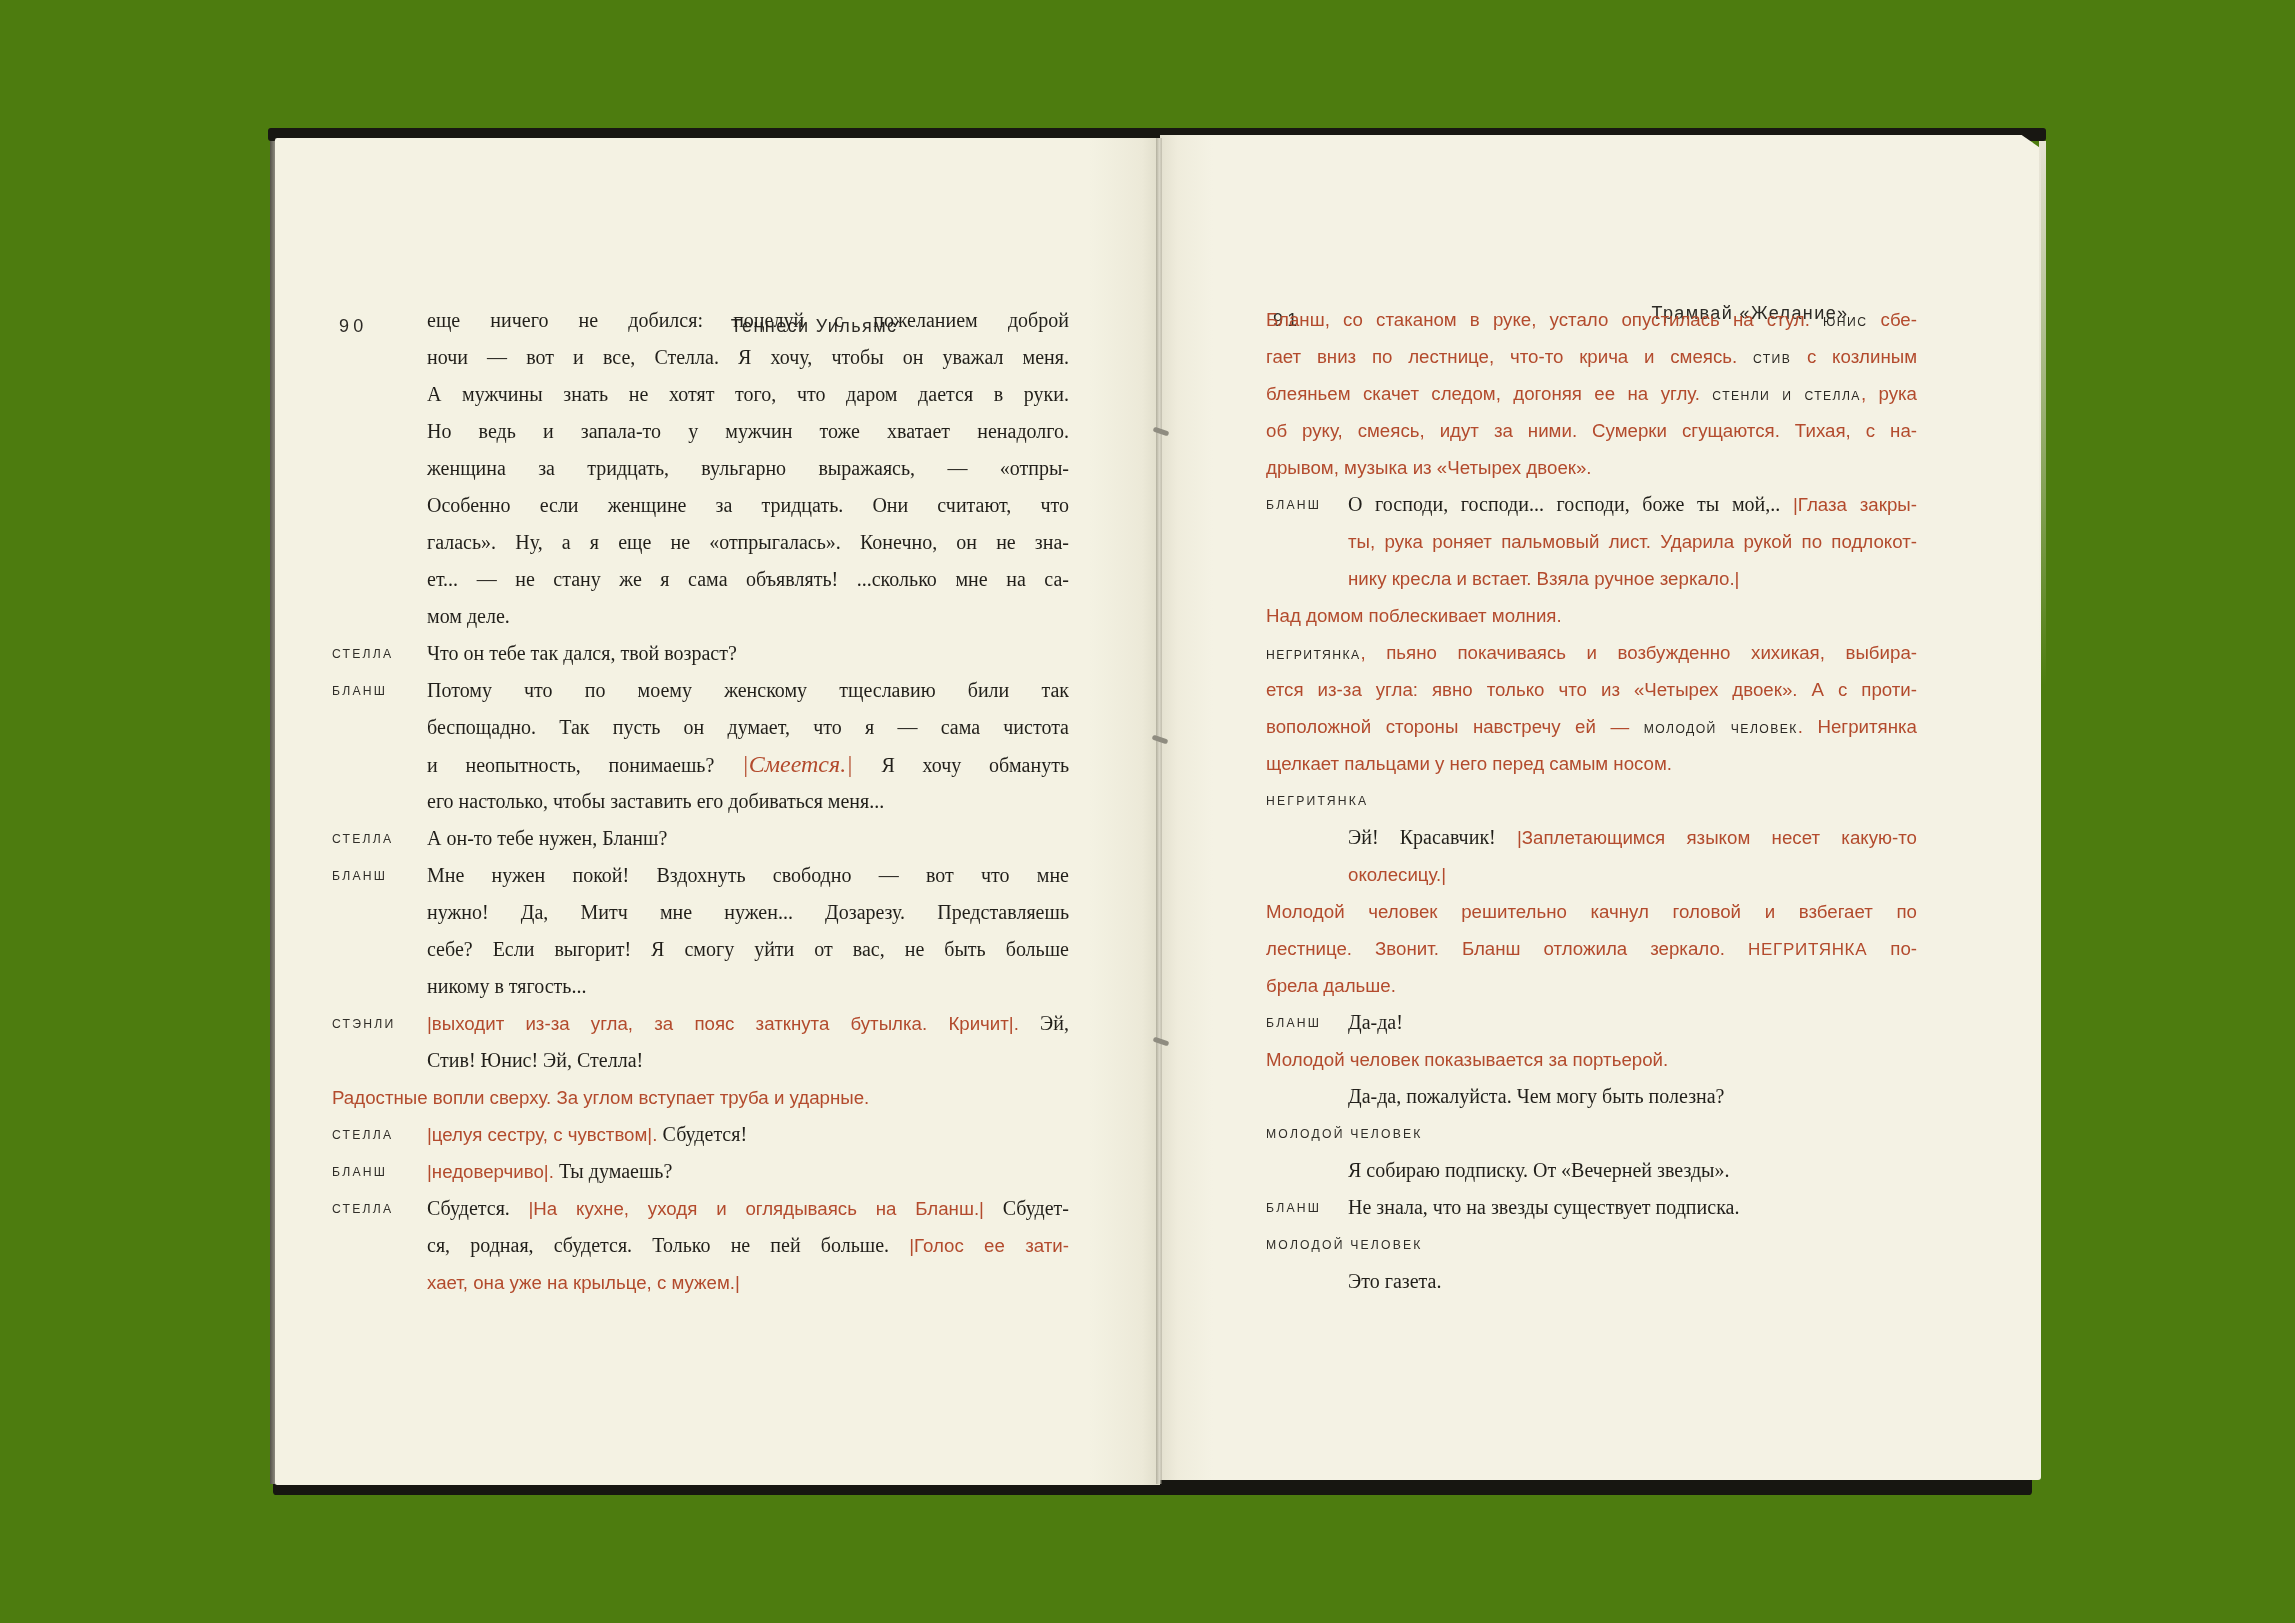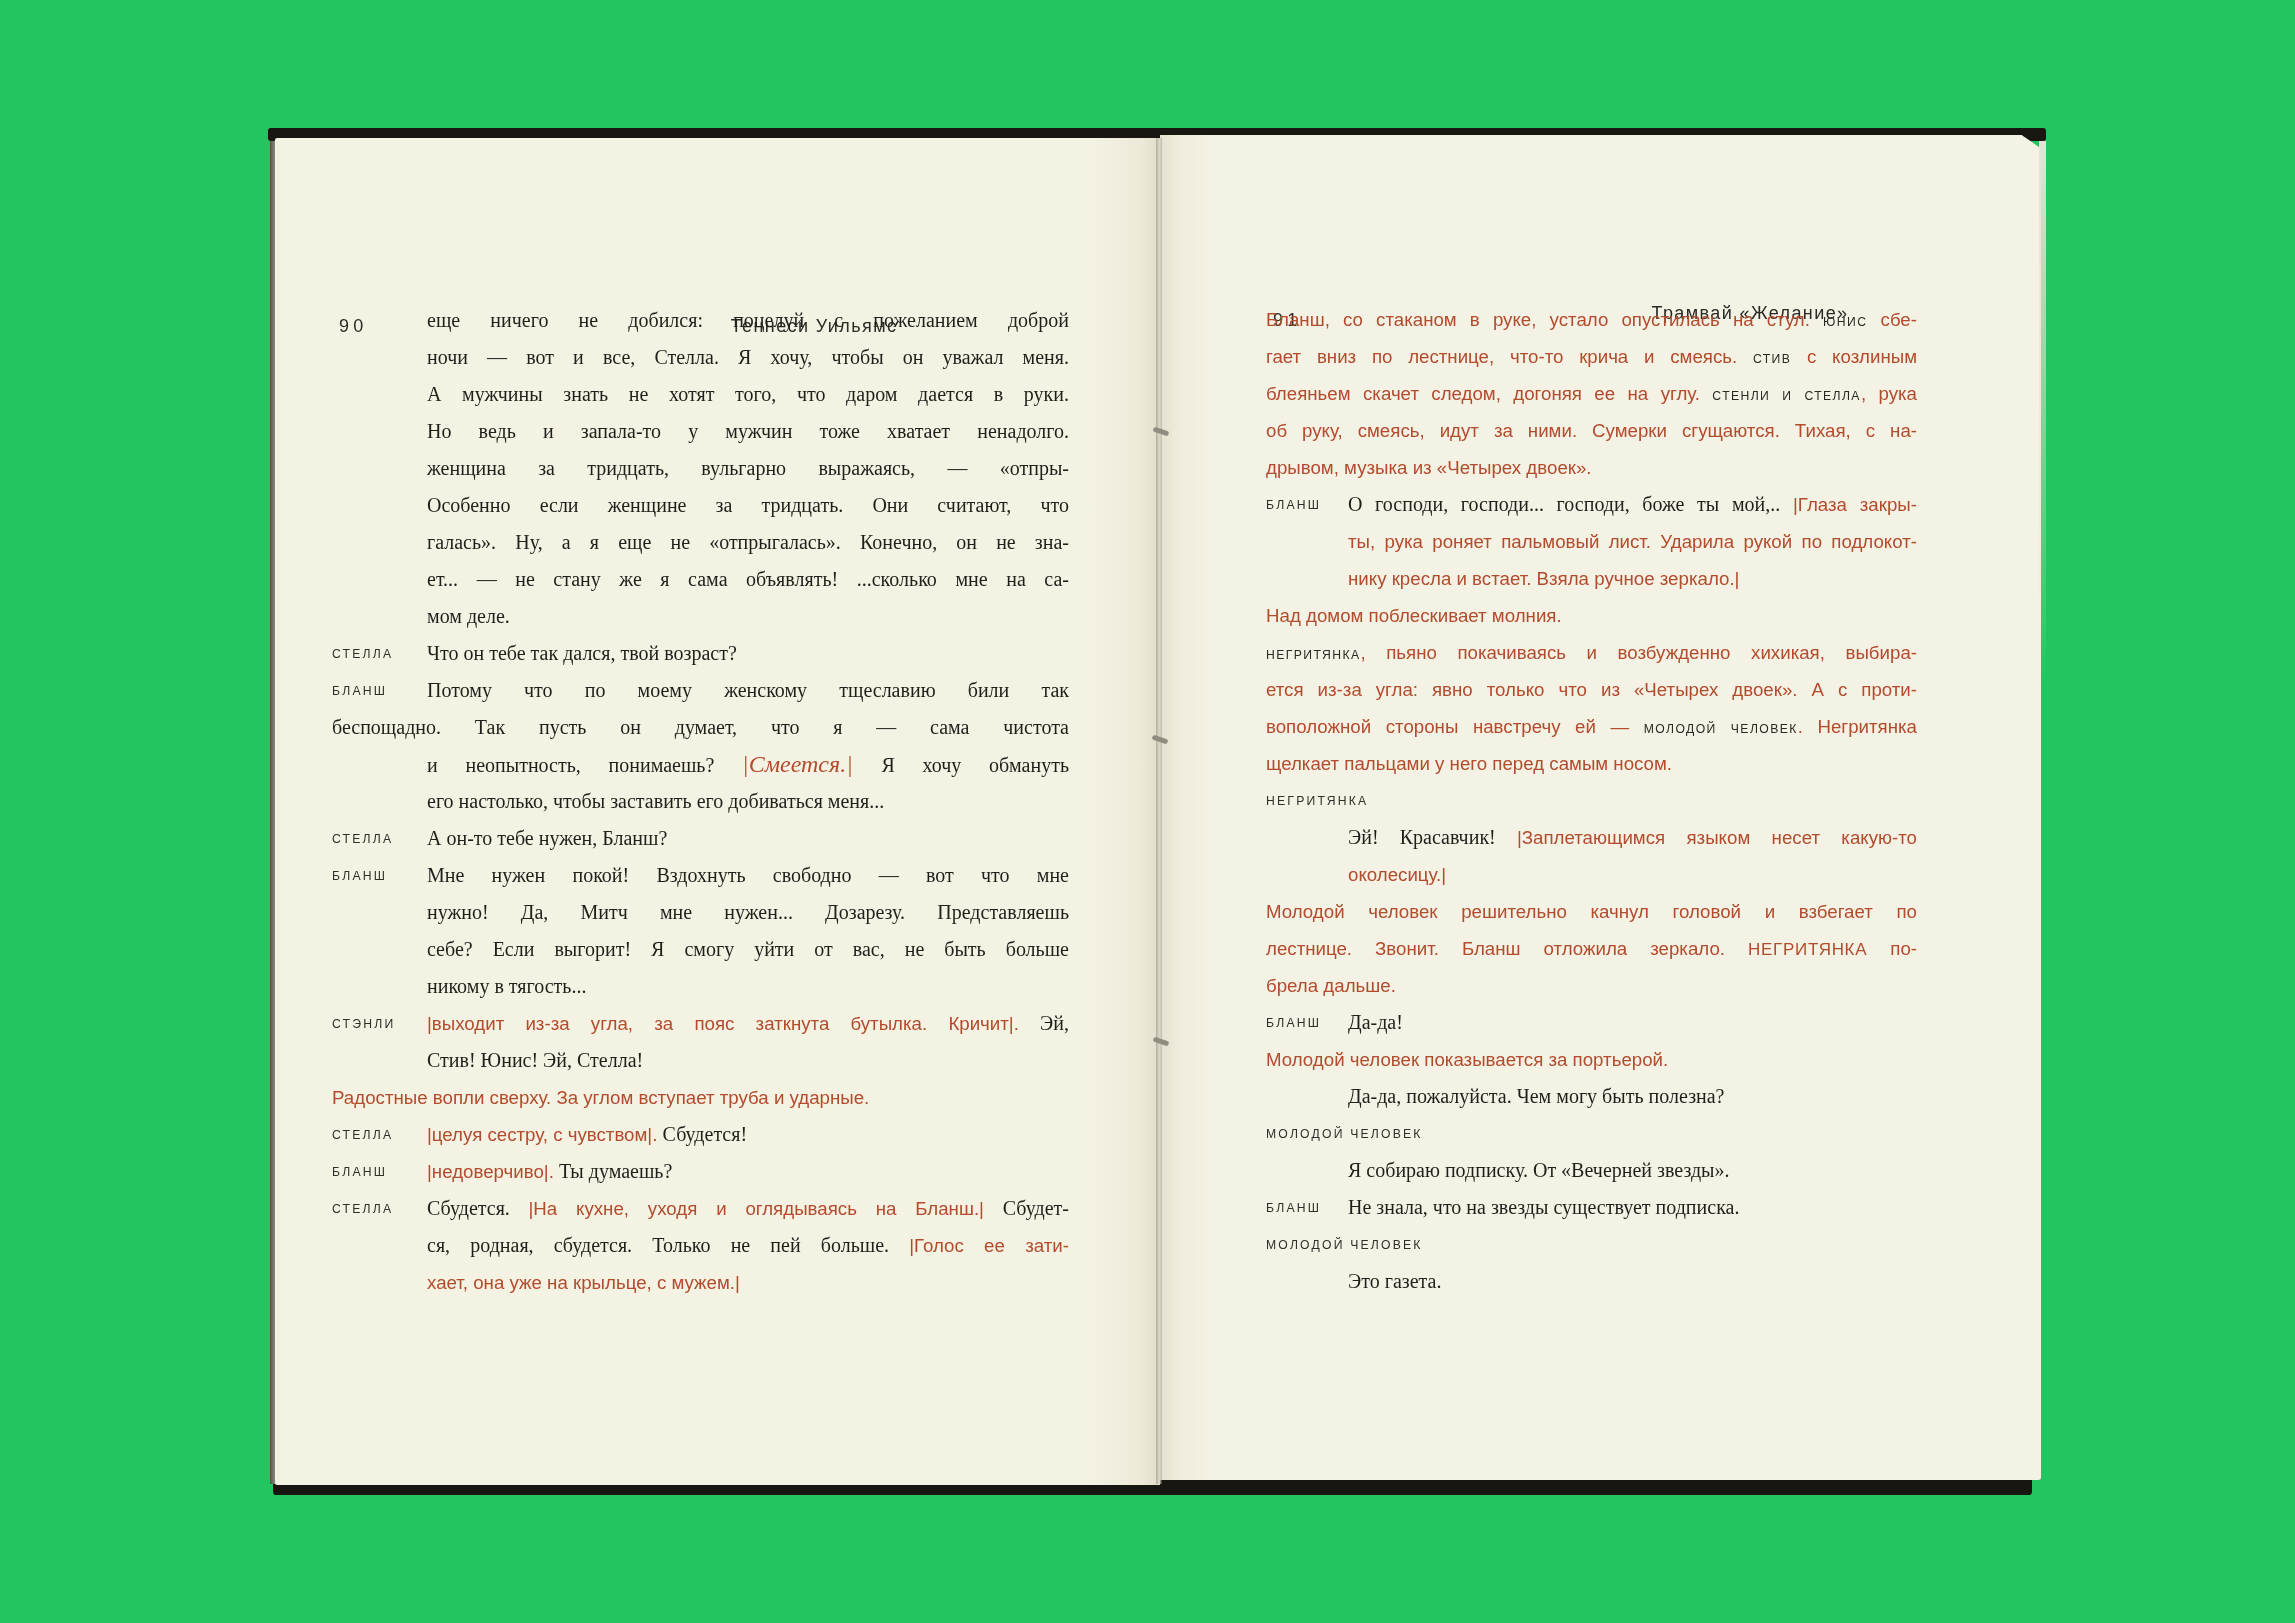--- a/index.html
+++ b/index.html
@@ -1,16 +1,16 @@
 <!DOCTYPE html>
 <html style="font-size:11.5px"><head>
 <meta charset="utf-8">
 <style>
   html,body{margin:0;padding:0;background:#000;}
-  .stage{position:relative;width:2295px;height:1623px;background:#22c55e;overflow:hidden;
+  .stage{position:relative;width:2295px;height:1623px;background:#4d7c0f;overflow:hidden;
          font-family:"Liberation Sans",sans-serif;}
   
   .block-top{position:absolute;left:268px;top:128px;width:1778px;height:13px;background:#181712;border-radius:2.9px;}
   .block-bottom{position:absolute;left:273px;top:1476px;width:1759px;height:18.7px;background:#171611;border-radius:3.6px;}
   .edge-left{position:absolute;left:270px;top:141px;width:11.5px;height:1343px;
              background:linear-gradient(to right,#55534a,#a5a296 60%,#c9c6b8);}
   .edge-right{position:absolute;left:2039px;top:141px;width:6.5px;height:545px;
               background:linear-gradient(to bottom,#e6e3d4,rgba(230,227,212,0));}
   .page{position:absolute;background:#f3f1e2;}
   .page-left{left:275px;top:138px;width:885px;height:1347px;border-radius:2.2px 0 0 2.2px;
@@ -79,21 +79,21 @@
         </div>
         <div class="line">
           <span class="label">стелла</span>
           <div class="content lft" style="margin-left: 95px;"><span class="seg-d">Что он тебе так дался, твой возраст?</span></div>
         </div>
         <div class="line">
           <span class="label">бланш</span>
           <div class="content jst" style="margin-left: 95px;"><span class="seg-d">Потому что по моему женскому тщеславию били так</span></div>
         </div>
         <div class="line">
-          <div class="content jst" style=""><span class="seg-d">беспощадно. Так пусть он думает, что я — сама чистота</span></div>
+          <div class="content jst" style="margin-left: 95px;"><span class="seg-d">беспощадно. Так пусть он думает, что я — сама чистота</span></div>
         </div>
         <div class="line">
           <div class="content jst" style="margin-left: 95px;"><span class="seg-d">и неопытность, понимаешь? </span><span class="seg-dr">|Смеется.| </span><span class="seg-d">Я хочу обмануть</span></div>
         </div>
         <div class="line">
           <div class="content lft" style="margin-left: 95px;"><span class="seg-d">его настолько, чтобы заставить его добиваться меня...</span></div>
         </div>
         <div class="line">
           <span class="label">стелла</span>
           <div class="content lft" style="margin-left: 95px;"><span class="seg-d">А он-то тебе нужен, Бланш?</span></div>

